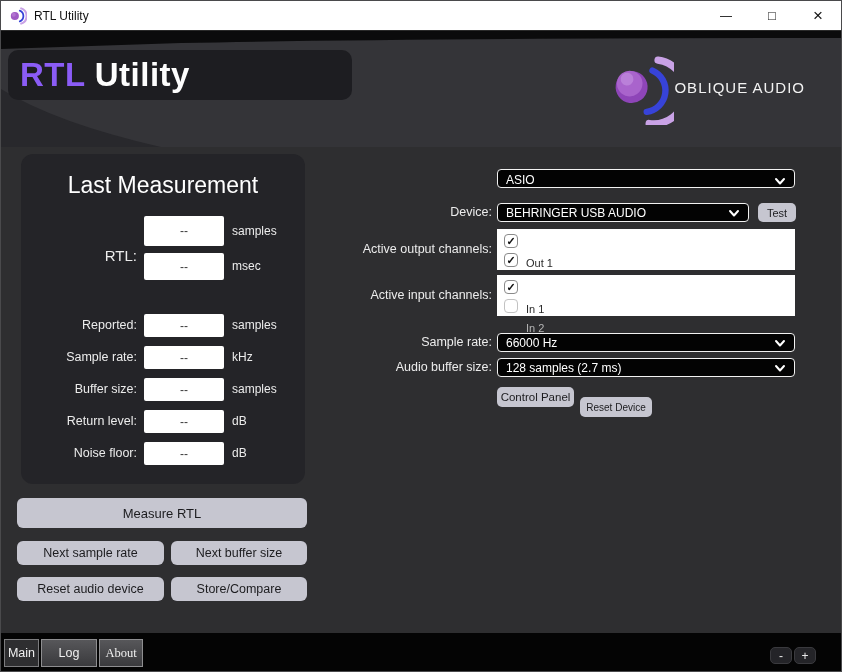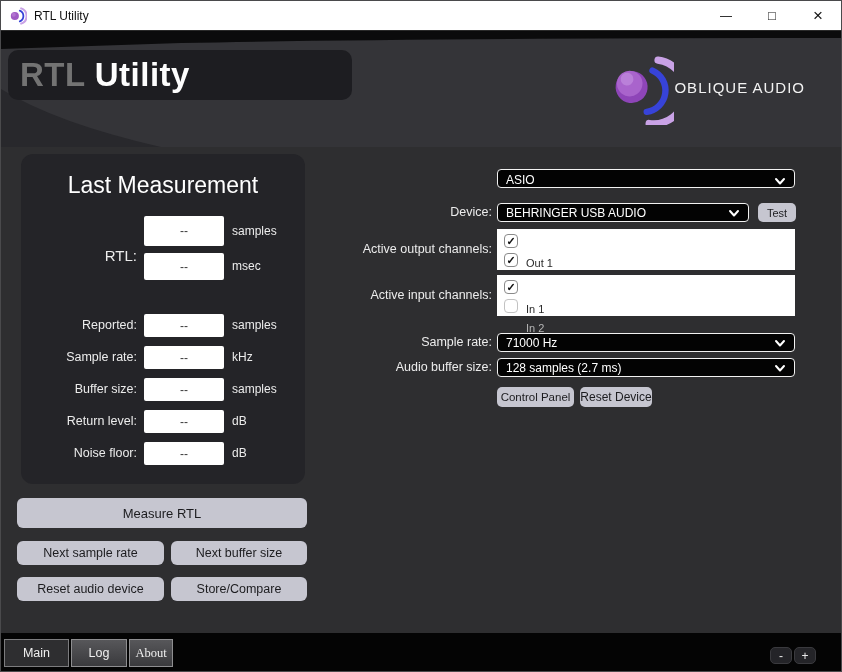--- a/index.html
+++ b/index.html
@@ -13,21 +13,21 @@
   .win-controls { margin-left:auto; display:flex; height:100%; }
   .win-btn { width:46px; height:100%; display:flex; align-items:center; justify-content:center; color:#111; font-size:12px; cursor:default; }
   .win-btn.max { font-size:13px; }
   .win-btn.close { font-size:17px; }
 
   
   .header { position:absolute; top:30px; left:0; width:842px; height:116px; background:#343438; overflow:hidden; }
   .header-deco { position:absolute; top:0; left:0; }
   .title-plate { position:absolute; left:7px; top:19px; width:344px; height:50px; background:#1d1d21; border-radius:10px; display:flex; align-items:center; padding-left:12px; }
   .app-title { font-size:33px; font-weight:bold; letter-spacing:0.5px; white-space:pre; }
-  .app-title .silver { color:#737373;margin-top:24px; }
+  .app-title .silver { color:#8b5cf6;margin-top:24px; }
   .app-title .white { color:#fdfdfd; }
   .brand { position:absolute; right:38px; top:18px; display:flex; align-items:center; }
   .brand-name { color:#f2f2f2; font-size:15px; letter-spacing:1px; margin-left:0; }
 
   
   .panel { position:absolute; left:20px; top:153px; width:284px; height:330px; background:#242428; border-radius:12px; }
   .panel-title { position:absolute; top:18px; left:0; width:100%; text-align:center; color:#fff; font-size:23px; }
   .meas-label { position:absolute; left:0; width:116px; text-align:right; color:#ececec; font-size:12.5px; }
   .meas-box { position:absolute; left:123px; width:80px; background:#ffffff; border-radius:2px; color:#3a3a3a; font-size:12px; display:flex; align-items:center; justify-content:center; }
   .meas-unit { position:absolute; left:211px; color:#ececec; font-size:12px; }
@@ -60,27 +60,27 @@
   .chk-panel { position:absolute; left:496px; width:298px; height:41px; background:#ffffff; padding:2px 0 0 7px; }
   .chk-panel-out { top:228px; } .chk-panel-in { top:274px; }
   .chk-row { display:flex; align-items:center; height:19px; cursor:pointer; }
   .checkbox { width:14px; height:14px; border:1px solid #8a8a8a; border-radius:4px; background:#fff; color:#111; font-size:11px; font-weight:bold; line-height:13px; text-align:center; }
   .checkbox:not(.checked) { border-color:#c2c2c2; }
   .chk-label { margin-left:8px; font-size:11px; color:#2a2a2a;margin-top:45px; }
   .chk-row.disabled .chk-label { color:#b4b4b4; }
   .lbl-srate { top:332px; } .dd-srate { top:332px; }
   .lbl-bufsz { top:357px; } .dd-bufsz { top:357px; }
   .btn-ctrl  { left:496px; top:386px; width:77px; height:20px; border-radius:5px; font-size:11.5px; }
-  .btn-rstdev{ left:579px; top:386px; width:72px; height:20px; border-radius:5px; font-size:12px; }
+  .btn-rstdev{ left:579px; top:396px; width:72px; height:20px; border-radius:5px; font-size:10px; }
 
   
   .tabbar { position:absolute; left:0; bottom:0; width:100%; height:38px; background:#040404; }
   .tabs { position:absolute; left:3px; top:6px; display:flex; gap:2px; }
   .tab { height:28px; display:flex; align-items:center; justify-content:center; font-size:12.5px; color:#f0f0f0; cursor:pointer; }
-  .tab-main  { width:65px; background:#2e2e30; border:1px solid #7c7c7e; }
+  .tab-main  { width:35px; background:#2e2e30; border:1px solid #7c7c7e; }
   .tab-other { background:linear-gradient(180deg,#57575a 0%,#3a3a3d 100%); border:1px solid #8e8e90; }
   .tab-log   { width:56px; } .tab-about { width:44px;font-family:Liberation Serif, serif; }
   .zoom-btn { position:absolute; top:14px; width:22px; height:17px; background:#242428; border:1px solid #3a3a3e; border-radius:5px; color:#e8e8e8; font-size:12px; display:flex; align-items:center; justify-content:center; cursor:pointer; }
   .zoom-minus { left:769px; } .zoom-plus { left:793px; }
 </style>
 </head>
 <body>
 
 <div class="window">
 
@@ -192,21 +192,21 @@
       <span class="chk-label">In 1</span>
     </div>
     <div class="chk-row disabled">
       <span class="checkbox"></span>
       <span class="chk-label">In 2</span>
     </div>
   </div>
 
   <div class="form-label lbl-srate">Sample rate:</div>
   <div class="dropdown dd-srate">
-    <span class="dd-value">71000 Hz</span>
+    <span class="dd-value">66000 Hz</span>
     <svg class="chev" viewBox="0 0 12 12">
         <path d="M 2 4 L 6 8.5 L 10 4" fill="none" stroke="#fff" stroke-width="2" stroke-linecap="round" stroke-linejoin="round"></path>
       </svg>
   </div>
 
   <div class="form-label lbl-bufsz">Audio buffer size:</div>
   <div class="dropdown dd-bufsz">
     <span class="dd-value">128 samples (2.7 ms)</span>
     <svg class="chev" viewBox="0 0 12 12">
         <path d="M 2 4 L 6 8.5 L 10 4" fill="none" stroke="#fff" stroke-width="2" stroke-linecap="round" stroke-linejoin="round"></path>

